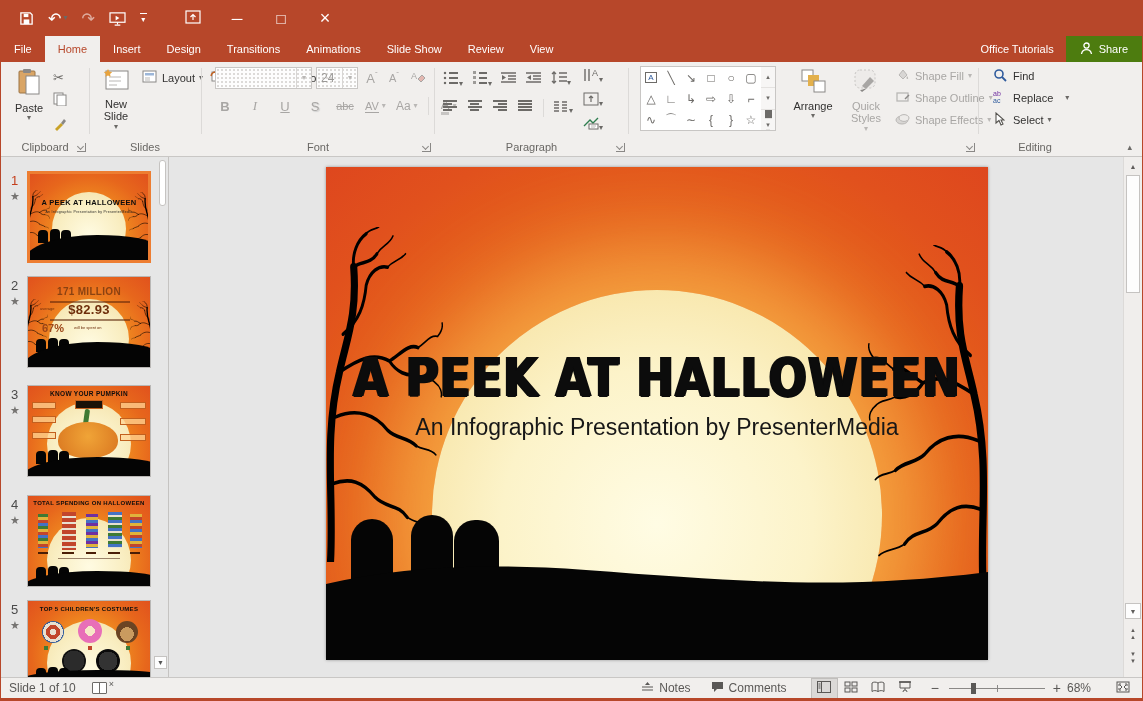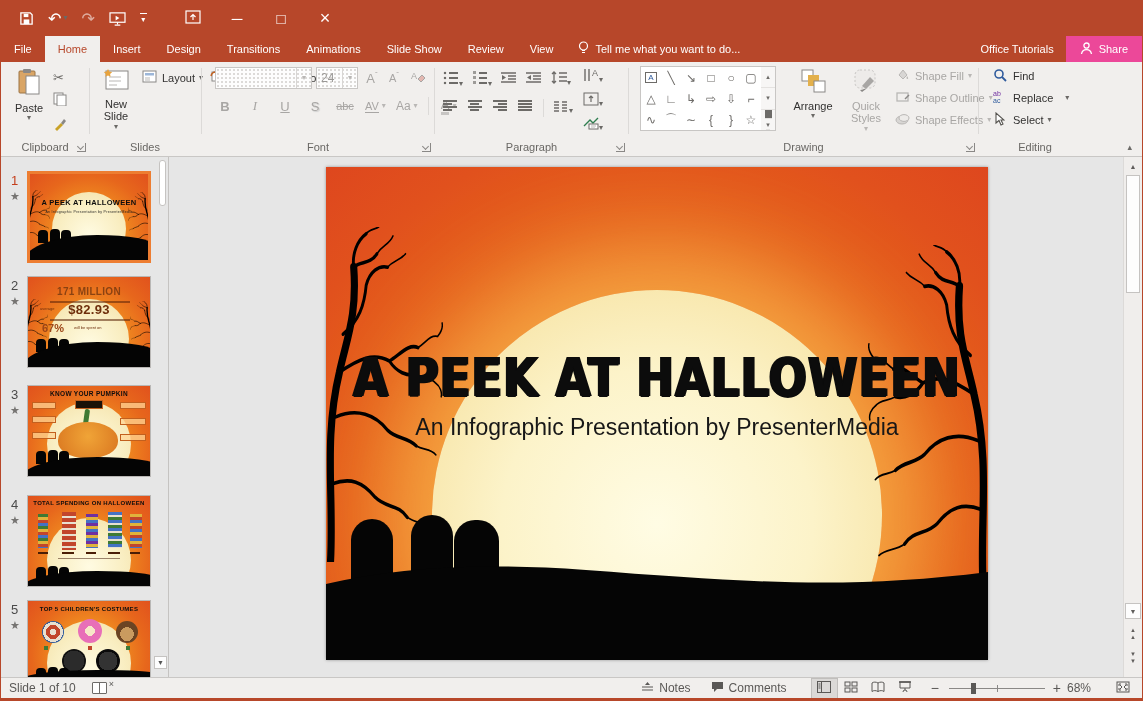--- a/index.html
+++ b/index.html
@@ -18,21 +18,21 @@
   .cap{width:44px;height:36px;display:flex;align-items:center;justify-content:center;font-size:13px;color:#fff;}
   .cap.glyph{font-size:15px;}
 
   
   .tabrow{position:absolute;left:0;top:36px;right:0;height:26px;background:#B7472A;display:flex;align-items:stretch;color:#fff;font-size:11px;}
   .tab{padding:0 13px;display:flex;align-items:center;}
   .tab.active{background:#F1EFED;color:#B7472A;}
   .tellme{display:flex;align-items:center;gap:6px;padding:0 12px;}
   .tabspacer{flex:1;}
   .officetut{display:flex;align-items:center;padding:0 12px;}
-  .sharebtn{display:flex;align-items:center;gap:6px;background:#ec4899;padding:8px 14px;}
+  .sharebtn{display:flex;align-items:center;gap:6px;background:#4d7c0f;padding:8px 14px;}
 
   
   .ribbon{position:absolute;left:0;top:62px;right:0;height:95px;background:#F1EFED;border-bottom:1px solid #C9C7C5;}
   .rgroup{position:absolute;top:0;bottom:0;}
   .rsep{position:absolute;top:6px;bottom:22px;width:1px;background:#DCDAD8;}
   .glabel{position:absolute;bottom:3px;left:0;right:0;text-align:center;font-size:11px;color:#696764;}
   .launcher{position:absolute;bottom:4px;right:3px;width:9px;height:9px;border-left:1px solid #8A8886;border-top:1px solid #8A8886;transform:rotate(180deg);}
   .launcher:after{content:"";position:absolute;left:1px;top:1px;width:4px;height:4px;border-left:1px solid #8A8886;border-top:1px solid #8A8886;transform:translate(1px,1px) rotate(45deg);}
   .bigbtn{position:absolute;display:flex;flex-direction:column;align-items:center;font-size:11px;color:#323130;text-align:center;line-height:1.15;}
   .bigbtn .ic{margin-bottom:3px;}
@@ -182,27 +182,20 @@
   <div class="tabrow">
     <span class="tab">File</span>
     <span class="tab active">Home</span>
     <span class="tab">Insert</span>
     <span class="tab">Design</span>
     <span class="tab">Transitions</span>
     <span class="tab">Animations</span>
     <span class="tab">Slide Show</span>
     <span class="tab">Review</span>
     <span class="tab">View</span>
-    <span class="tellme">
-      <span><svg width="11" height="15" viewBox="0 0 11 15">
-            <circle cx="5.5" cy="5" r="4" fill="none" stroke="#fff" stroke-width="1.2"></circle>
-            <path d="M4 9.5 h3 M4 11.5 h3" stroke="#fff" stroke-width="1.1"></path>
-          </svg></span>
-      <span>Tell me what you want to do...</span>
-    </span>
     <span class="tabspacer"></span>
     <span class="officetut">Office Tutorials</span>
     <span class="sharebtn">
       <span><svg width="13" height="13" viewBox="0 0 13 13">
             <circle cx="6.5" cy="3.6" r="2.6" fill="none" stroke="#fff" stroke-width="1.3"></circle>
             <path d="M1.5 12 C2 8.8 4 7.6 6.5 7.6 C9 7.6 11 8.8 11.5 12" fill="none" stroke="#fff" stroke-width="1.3"></path>
           </svg></span>
       <span>Share</span>
     </span>
   </div>
@@ -440,21 +433,20 @@
         </span>
         <span class="smbtn off">
           <span class="ic16"><svg width="15" height="14" viewBox="0 0 15 14">
                 <ellipse cx="7" cy="8" rx="6" ry="4" fill="#D8D6D4" stroke="#B9B7B5"></ellipse>
                 <ellipse cx="9" cy="6" rx="5" ry="3.4" fill="#EDEBE9" stroke="#B9B7B5"></ellipse>
               </svg></span>
           <span>Shape Effects</span>
           <span class="dd off">▾</span>
         </span>
       </div>
-      <div class="glabel">Drawing</div>
       <span class="launcher"></span>
     </div>
     <div class="rsep" style="left:977px"></div>
 
     <div class="rgroup" style="left:978px;width:112px">
       <div style="position:absolute;left:14px;top:6px;display:flex;flex-direction:column;gap:6px">
         <span class="smbtn">
           <span class="ic16"><svg width="14" height="14" viewBox="0 0 14 14">
                 <circle cx="6" cy="6" r="4" fill="none" stroke="#2F5B9D" stroke-width="1.6"></circle>
                 <path d="M9 9 L13 13" stroke="#2F5B9D" stroke-width="1.8"></path>

